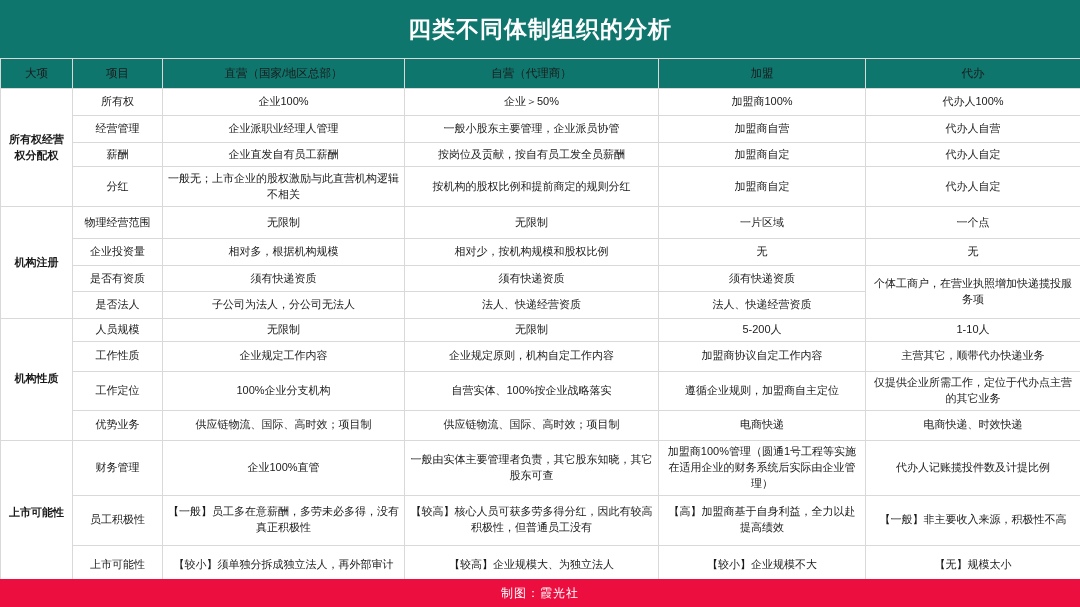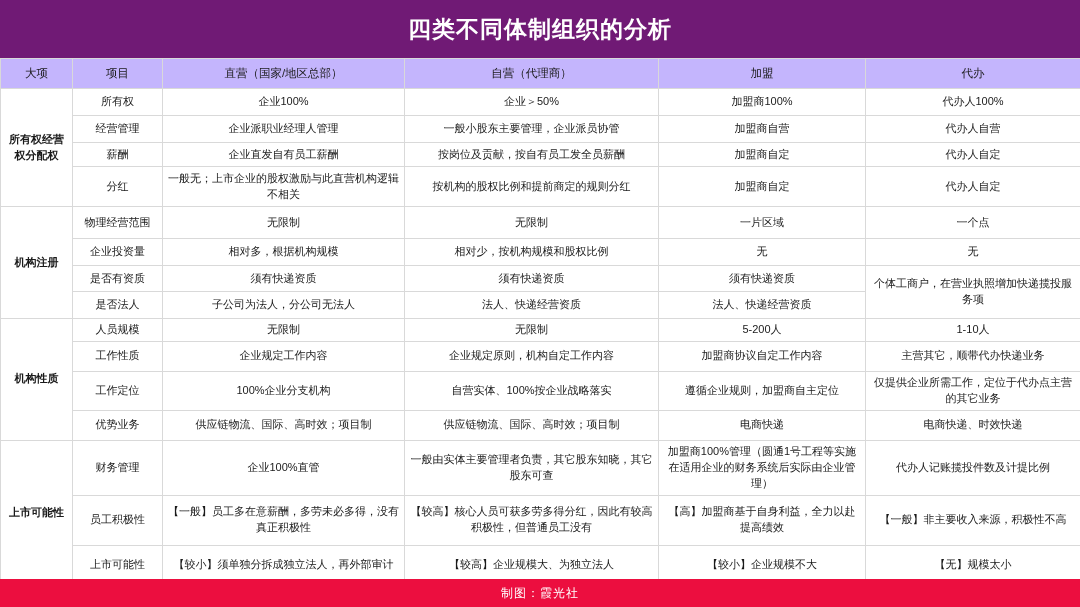--- a/index.html
+++ b/index.html
@@ -11,21 +11,21 @@
   }
   #page {
     position: relative;
     width: 1080px; height: 607px;
     background: #ffffff;
     overflow: hidden;
   }
   
   .header {
     height: 58px;
-    background: #701a75;
+    background: #0f766e;
     display: flex;
     align-items: center;
     justify-content: center;
   }
   .header-title {
     color: #ffffff;
     font-size: 23px;
     font-weight: bold;
     letter-spacing: 1px;
   }
@@ -74,21 +74,21 @@
     border: 1px solid #d9d9d9;
     text-align: center;
     vertical-align: middle;
     font-size: 11px;
     color: #1a1a1a;
     padding: 3px 5px;
     line-height: 1.45;
     background: #ffffff;
   }
   table.matrix thead th {
-    background: #c4b5fd;
+    background: #0f766e;
     font-weight: normal;
     height: 30px;
     font-size: 11.5px;
   }
   td.group {
     background: #f3f3f3;
     font-weight: bold;
     font-size: 11.5px;
     margin-top: 28px;
   }

